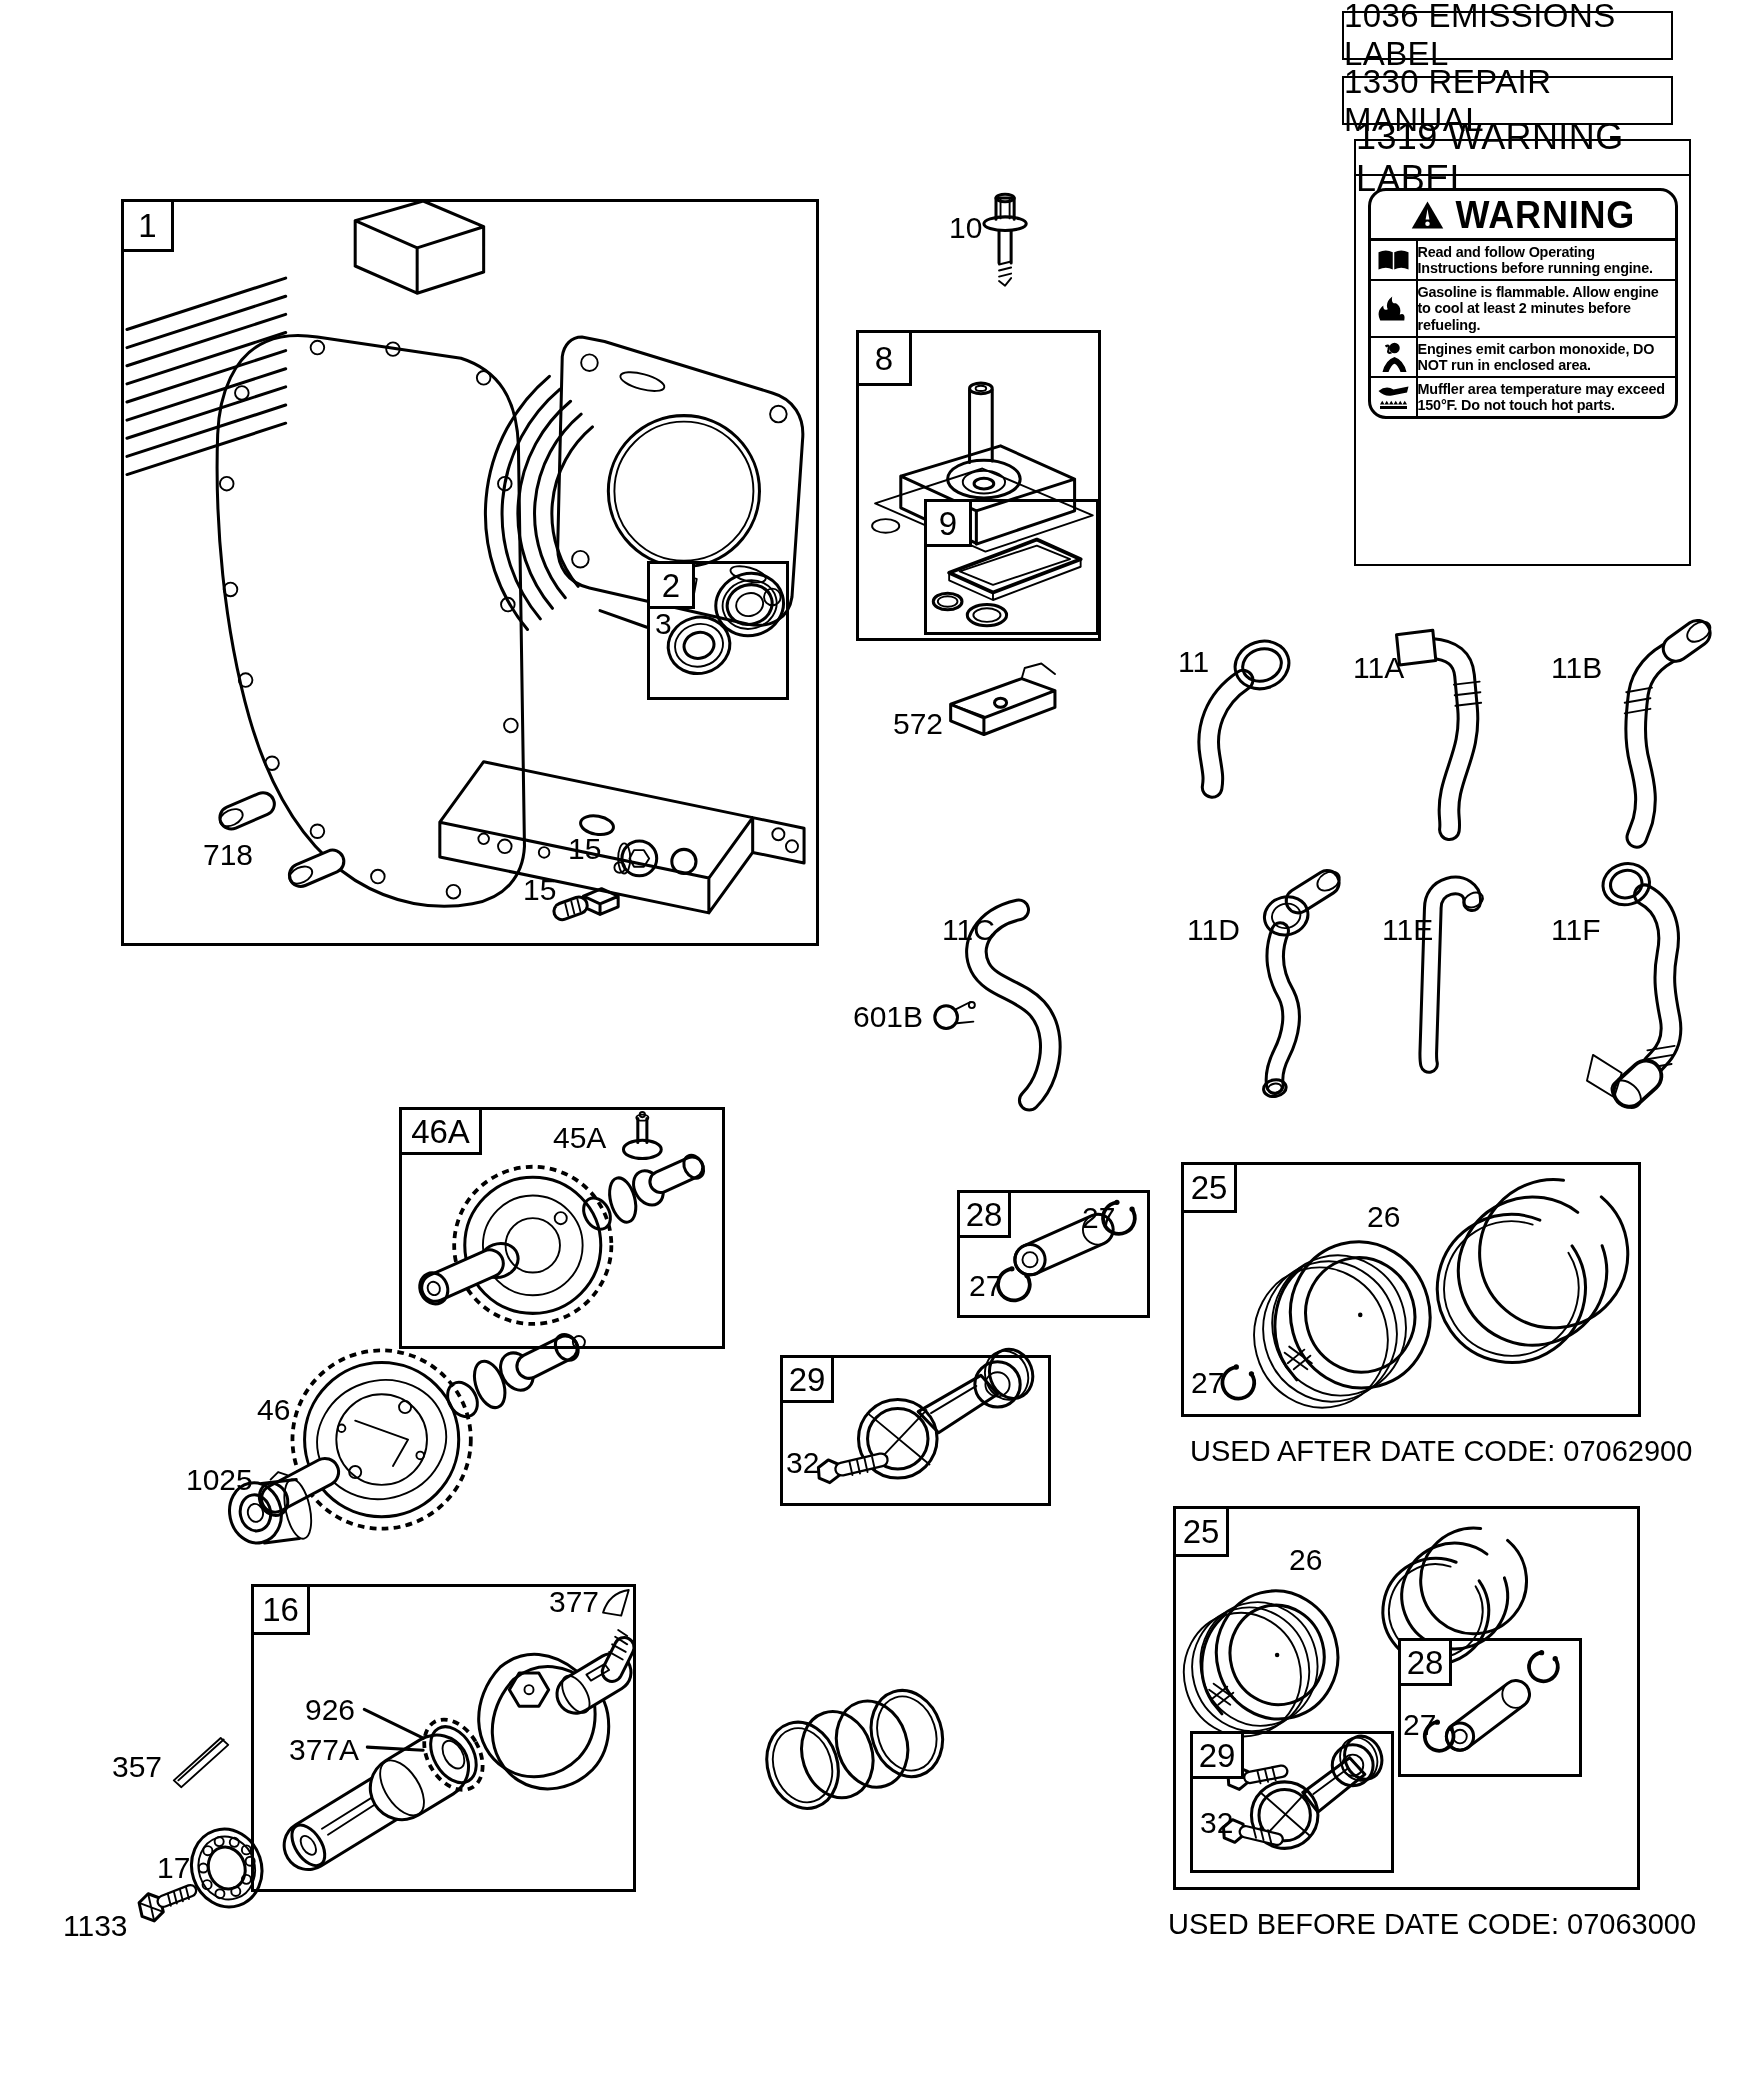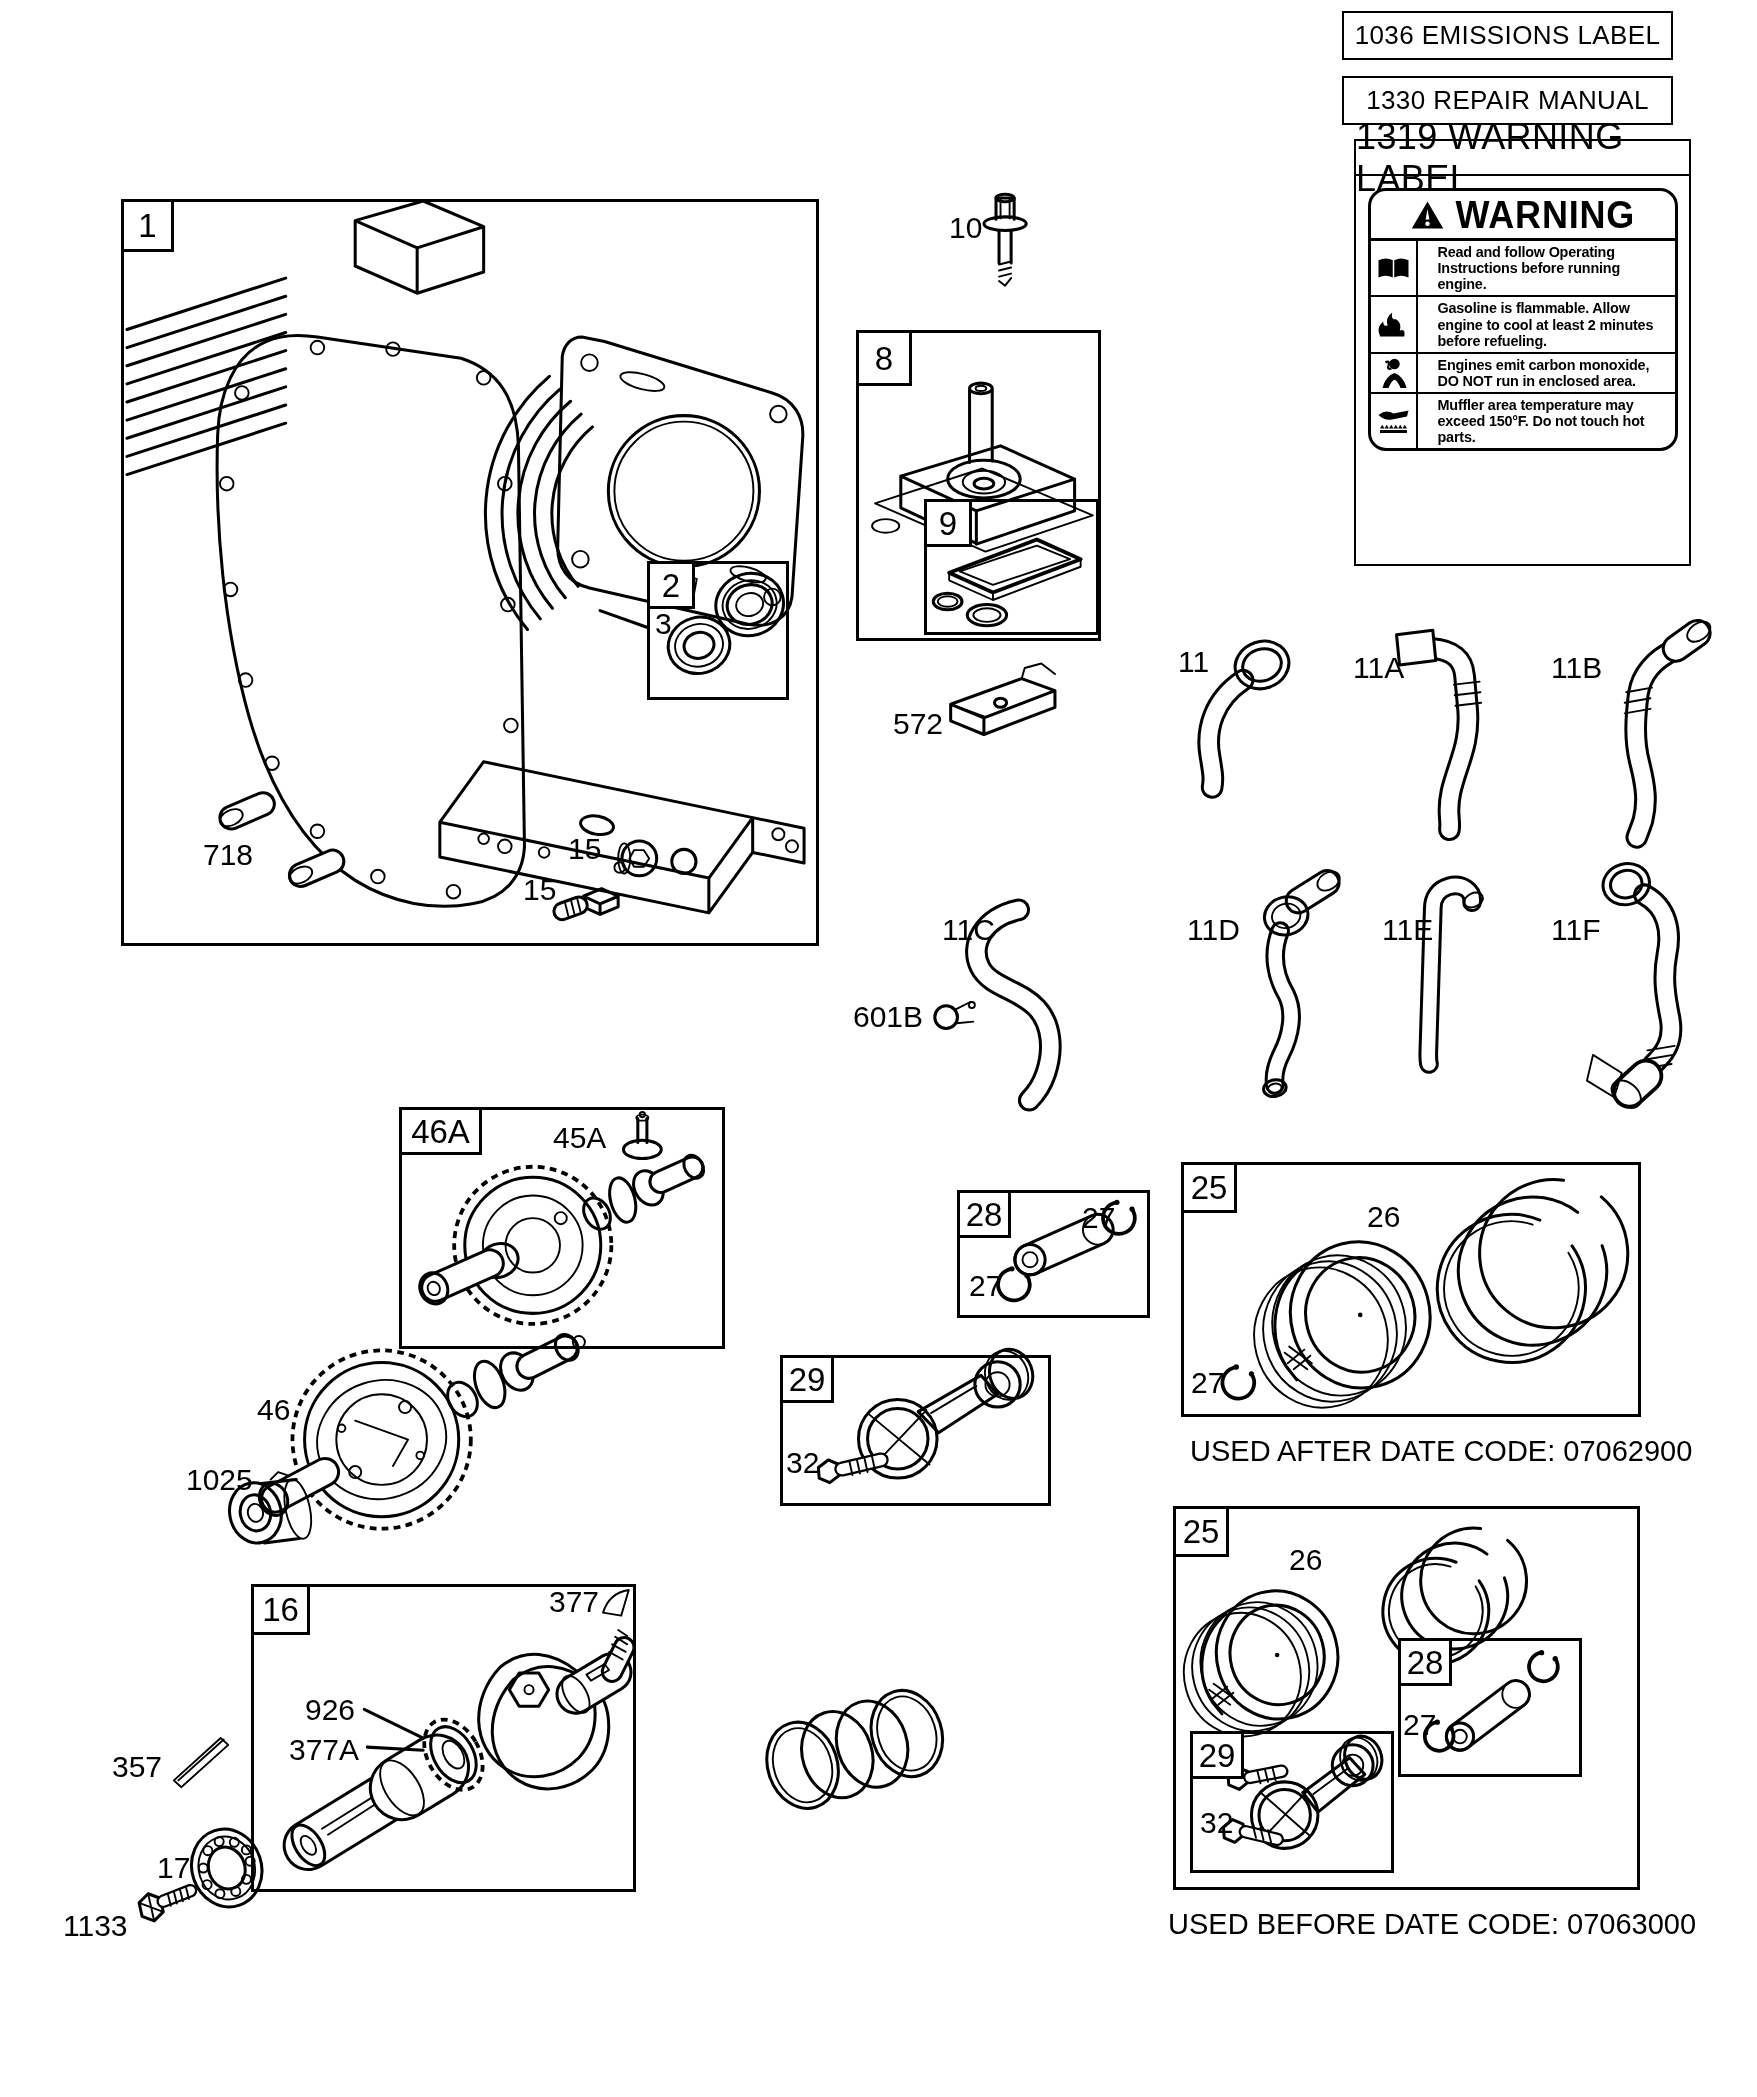--- a/index.html
+++ b/index.html
@@ -14,33 +14,33 @@
   svg .capw{fill:none;stroke:#fff;stroke-linecap:round}
   svg .teeth{fill:none;stroke:#000;stroke-width:5;stroke-dasharray:9 7}
   svg .sf{fill:#fff;stroke:#000;stroke-width:4;stroke-linejoin:round}
   svg .f{fill:#000;stroke:none}
   
   .gbox{position:absolute;border:3px solid #000;background:transparent}
   .gtag{position:absolute;left:-3px;top:-3px;background:#fff;border:3px solid #000;
     display:flex;align-items:center;justify-content:center;font-size:33px;line-height:1}
   .callout{position:absolute;font-size:30px;line-height:1;white-space:nowrap}
   .refbox{position:absolute;border:2.3px solid #000;display:flex;align-items:center;justify-content:center;
-    font-size:26px;letter-spacing:0.4px;background:#fff}
+    font-size:33px;letter-spacing:0.4px;background:#fff}
   .datecode{position:absolute;font-size:29px;white-space:nowrap}
   
   .warnwrap{position:absolute;left:1354px;top:139px;width:333px;height:423px;border:2.3px solid #000;background:#fff}
   .warnhead{height:33px;border-bottom:2.3px solid #000;display:flex;align-items:center;justify-content:center;
     font-size:36px;letter-spacing:0.4px}
   .warnlabel{margin:12px auto 15px;width:304px;border:3px solid #000;border-radius:18px;overflow:hidden}
   .wtitle{display:flex;align-items:center;justify-content:center;gap:10.6px;height:47px;border-bottom:3px solid #000}
   .wtitle .wt{font-size:36px;font-weight:bold;letter-spacing:0.8px;transform:scaleY(1.08)}
   .wrow{display:grid;grid-template-columns:47px 1fr;border-bottom:2.3px solid #000}
   .wrow:last-child{border-bottom:none}
   .wicon{border-right:2.3px solid #000;display:flex;align-items:center;justify-content:center;padding:3px 1.5px}
-  .wtext{font-size:14.4px;font-weight:bold;line-height:1.12;padding:3px 20px;letter-spacing:-0.2px}
+  .wtext{font-size:14.4px;font-weight:bold;line-height:1.12;padding:3px 0;letter-spacing:-0.2px}
 </style>
 </head>
 <body>
 
 <div class="canvas">
 
   <svg class="art" width="1757" height="2097" viewBox="0 0 2325 2775">
 
     <g>
 

